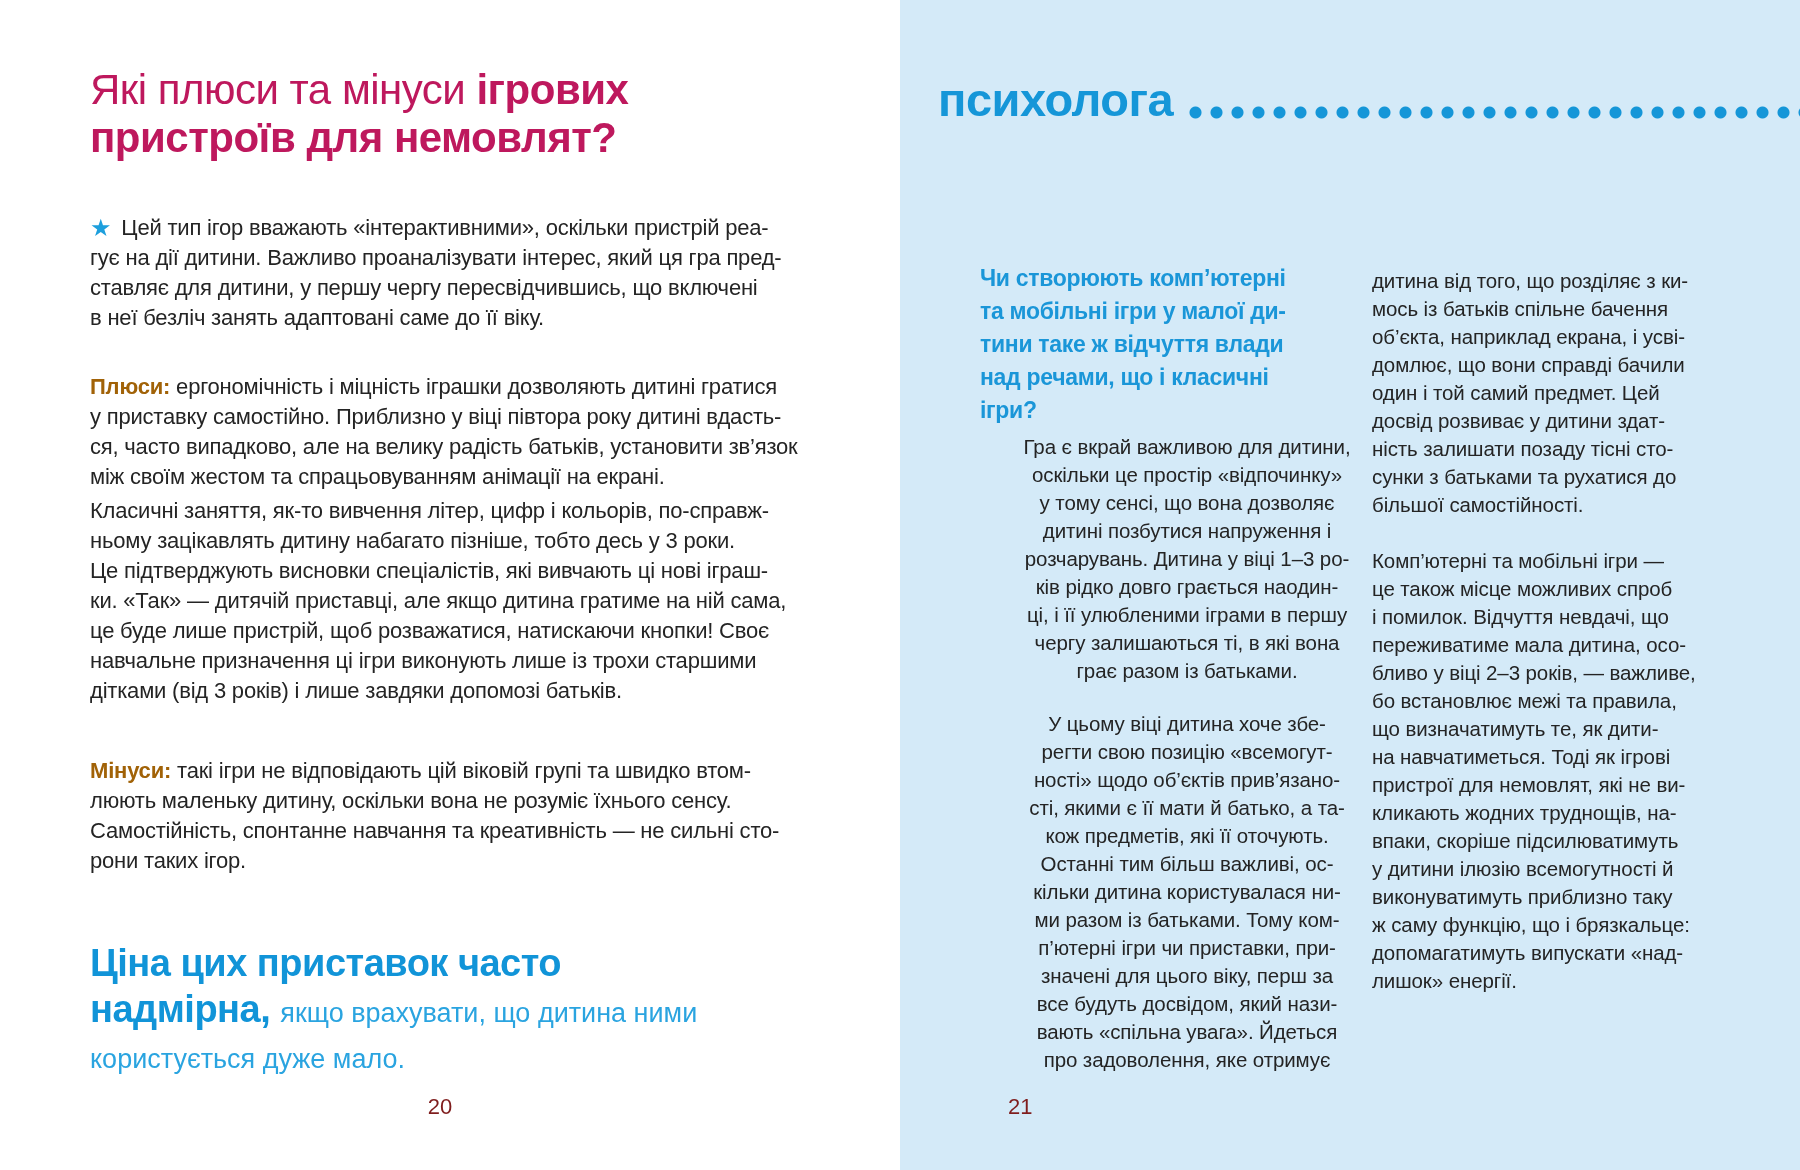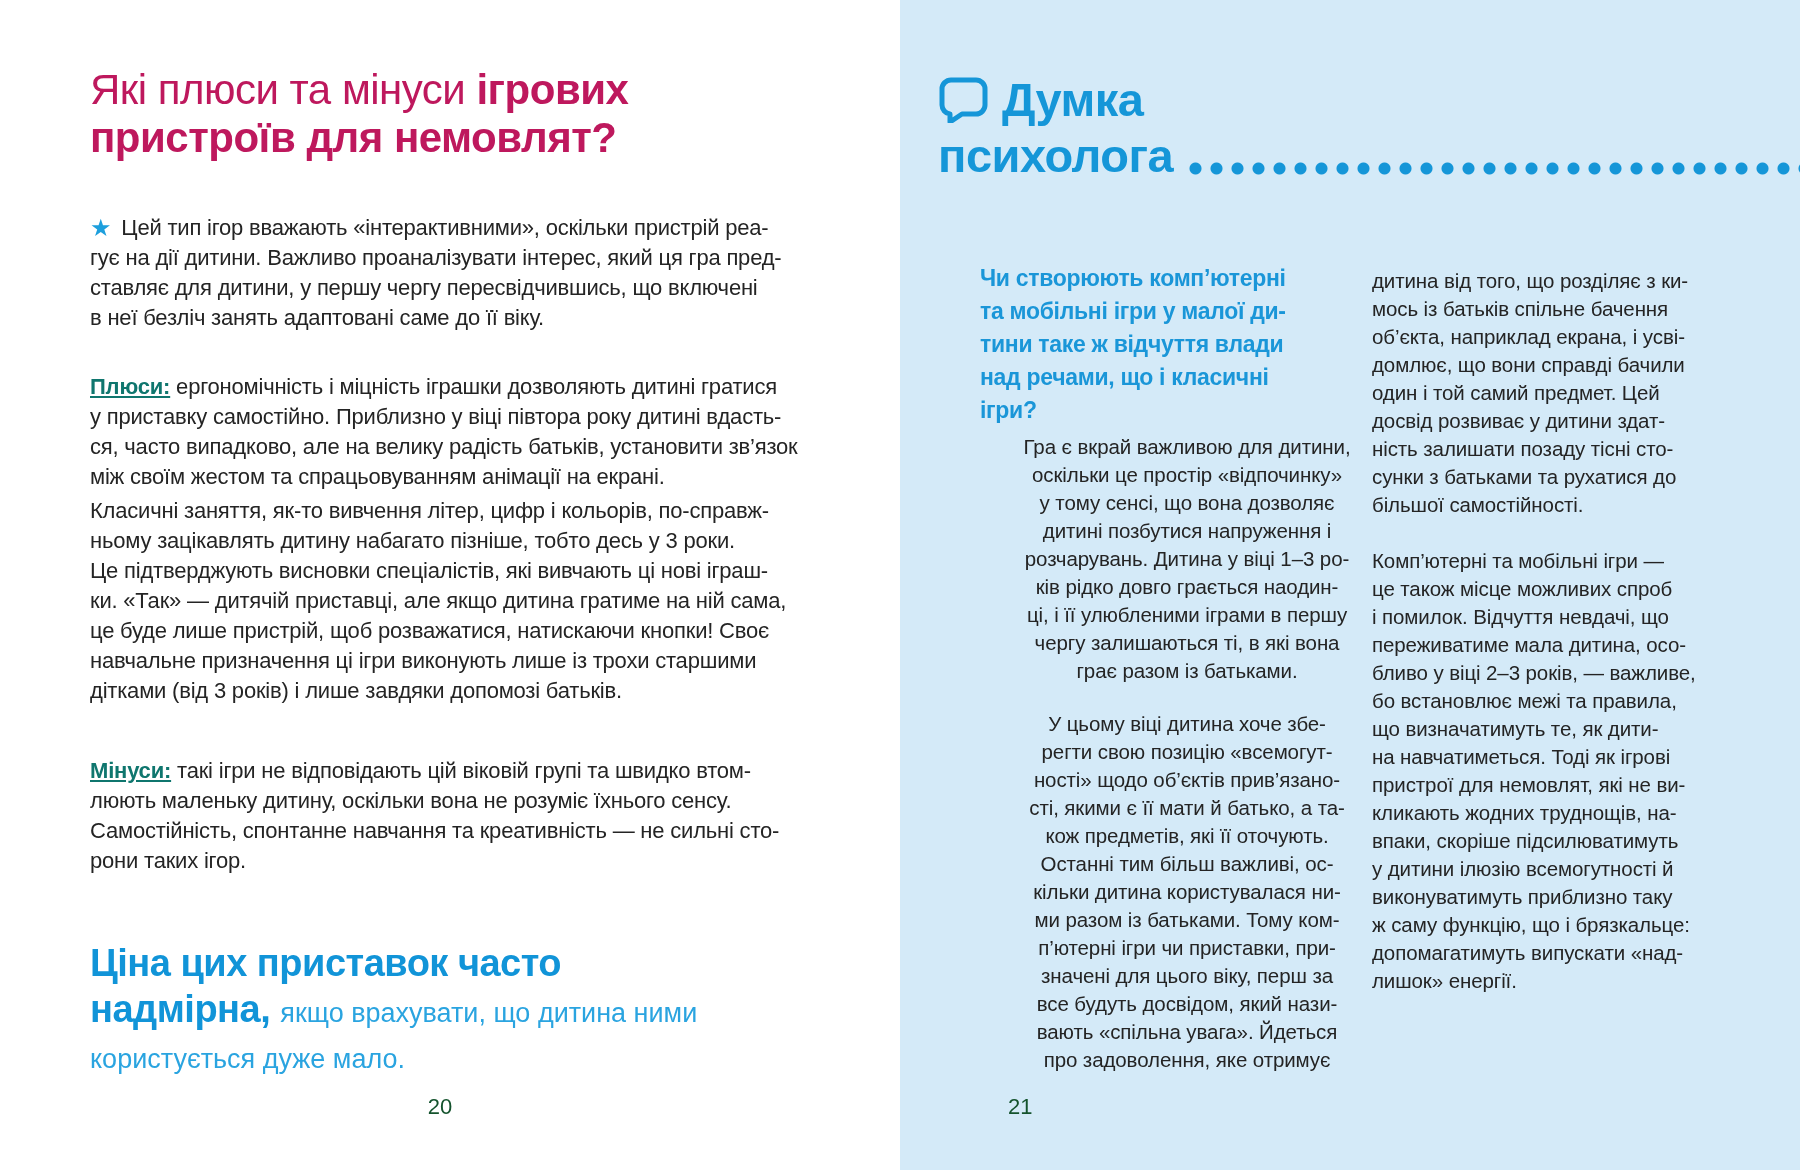--- a/index.html
+++ b/index.html
@@ -17,28 +17,28 @@
   .title{position:absolute;left:90px;top:66px;margin:0;font-size:42px;line-height:48px;
          font-weight:400;color:#be185d;letter-spacing:-0.5px;}
   .t-bold{font-weight:700;}
 
   .par{position:absolute;left:90px;margin:0;font-size:22px;line-height:30px;
        color:#242424;letter-spacing:-0.2px;}
   .par-intro{top:212px;}
   .par-pros{top:372px;}
   .par-mid{top:496px;}
   .par-cons{top:756px;}
-  .lead{color:#0f766e;font-weight:700;text-decoration:underline;}
+  .lead{color:#a16207;font-weight:700;}
   .star{color:#1d9fdd;font-size:24px;margin-right:10px;position:relative;top:1px;}
 
   .cta{position:absolute;left:90px;top:940px;margin:0;}
   .cta-bold{font-size:38px;line-height:46px;font-weight:800;color:#1194d8;letter-spacing:-0.5px;}
   .cta-light{font-size:27px;line-height:46px;font-weight:400;color:#2aa4e0;}
 
-  .pagenum{position:absolute;font-size:22px;color:#14532d;}
+  .pagenum{position:absolute;font-size:22px;color:#7f1d1d;}
   .pagenum-left{left:90px;top:1094px;width:700px;text-align:center;}
   .pagenum-right{left:1008px;top:1094px;width:700px;}
 
   
   .rp-title{position:absolute;left:938px;top:72px;right:0;margin:0;color:#1596d8;
             font-weight:800;font-size:47px;line-height:56px;letter-spacing:-0.5px;}
   .rp-row1{display:flex;align-items:center;gap:12px;}
   .rp-row2{display:flex;align-items:flex-end;}
   .bubble{width:52px;height:46px;flex:0 0 auto;}
   .dots{flex:1;height:13px;margin-left:16px;margin-bottom:9px;
@@ -88,26 +88,20 @@
 Самостійність, спонтанне навчання та креативність — не сильні сто-
 рони таких ігор.</span></p>
 
 <p class="cta"><span class="pre cta-bold">Ціна цих приставок часто
 надмірна, </span><span class="pre cta-light">якщо врахувати, що дитина ними
 користується дуже мало.</span></p>
 
 <div class="pagenum pagenum-left">20</div>
 
 <div class="rp-title">
-  <div class="rp-row1">
-    <svg class="bubble" viewBox="0 0 52 46" aria-hidden="true">
-      <path d="M13 3 H38 A9 9 0 0 1 47 12 V28 A9 9 0 0 1 38 37 H24 L12 45 V37 A9 9 0 0 1 4 28 V12 A9 9 0 0 1 13 3 Z" fill="none" stroke="#1596d8" stroke-width="5" stroke-linejoin="round"></path>
-    </svg>
-    <span>Думка</span>
-  </div>
   <div class="rp-row2">
     <span>психолога</span>
     <span class="dots"></span>
   </div>
 </div>
 
 <p class="rp-question pre">Чи створюють комп’ютерні
 та мобільні ігри у малої ди-
 тини таке ж відчуття влади
 над речами, що і класичні

